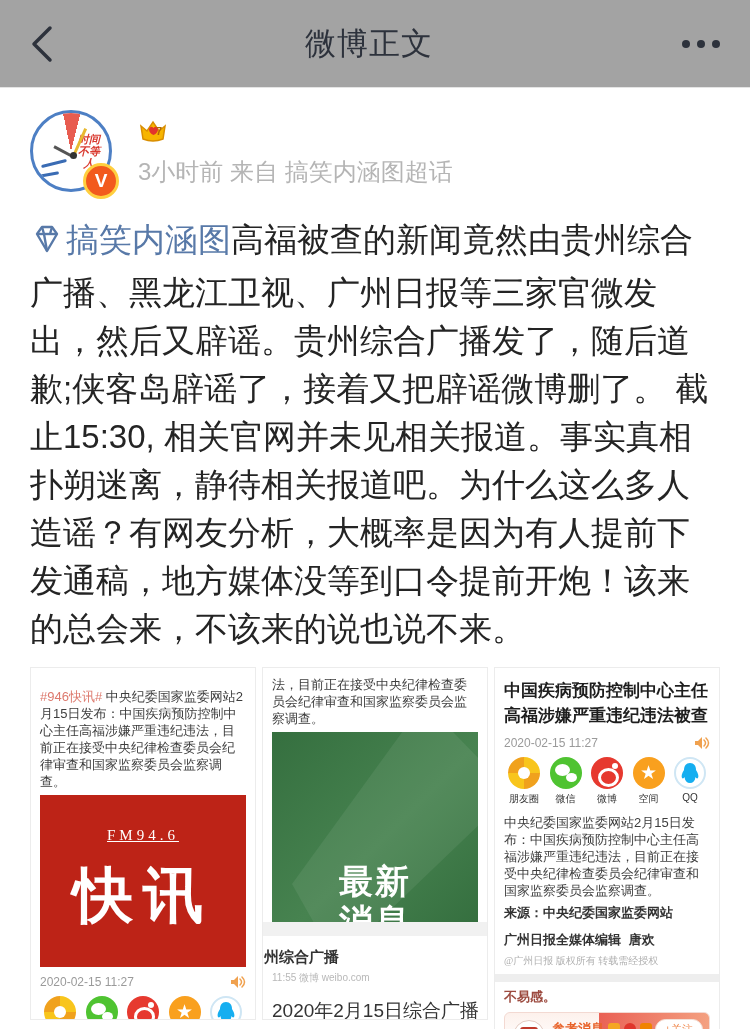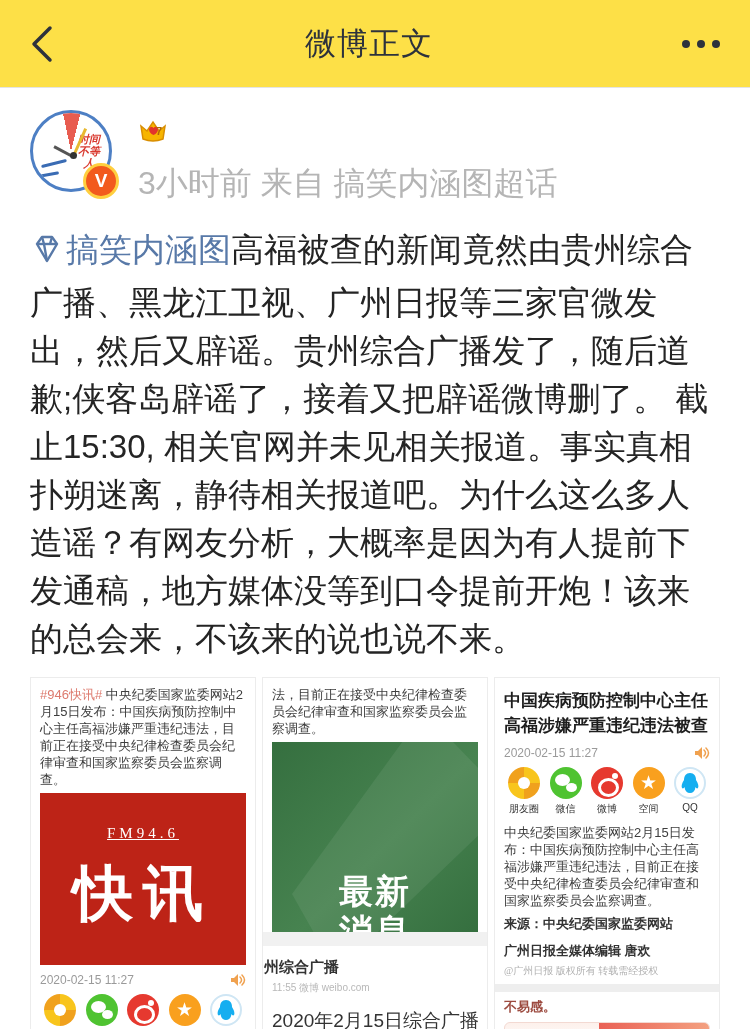--- a/index.html
+++ b/index.html
@@ -1,20 +1,20 @@
 <!DOCTYPE html>
 <html><head>
 <meta charset="utf-8">
 <style>
   * { margin:0; padding:0; box-sizing:border-box; }
   html,body { width:750px; height:1029px; overflow:hidden; background:#fff;
     font-family:"Liberation Sans","DejaVu Sans",sans-serif; color:#242424; }
 
   
-  .topbar { height:88px; background:#fde047; border-bottom:1px solid #e4e4e4;
+  .topbar { height:88px; background:#a3a3a3; border-bottom:1px solid #e4e4e4;
     display:flex; align-items:center; justify-content:space-between; padding:12px 30px; }
   .back-btn { width:40px; height:40px; display:flex; align-items:center; cursor:pointer; }
   .topbar-title { font-size:31px; font-weight:500; color:#2d323c; letter-spacing:1px; }
   .more-btn { width:52px; height:40px; display:flex; align-items:center; justify-content:flex-end; gap:7px; cursor:pointer; }
   .more-btn i { width:8px; height:8px; border-radius:50%; background:#2d323c; }
 
   
   .user-row { display:flex; margin:22px 30px 0; }
   .avatar-wrap { position:relative; width:86px; height:86px; flex:none; cursor:pointer; }
   .avatar { width:82px; height:82px; border-radius:50%; border:3px solid #4d7fc4; background:#fff;
@@ -33,39 +33,39 @@
   .av-blue2 { width:20px; left:6px; bottom:13px; transform:rotate(-10deg); }
   .v-badge { position:absolute; right:-3px; bottom:-3px; width:36px; height:36px; border-radius:50%;
     background:#f25a1d; border:3px solid #ffcf3f; color:#fff; font-weight:700; font-size:19px;
     display:flex; align-items:center; justify-content:center; }
   .name-col { margin-left:22px; padding-top:8px; }
   .name-row { display:flex; align-items:center; gap:12px; }
   .user-name { font-size:29px; color:#333; cursor:pointer; }
   .crown { position:relative; width:30px; height:26px; }
   .crown svg { display:block; }
   .crown .lvl { position:absolute; right:6px; top:7px; font-size:11px; font-weight:700; color:#b06a00; }
-  .user-meta { margin-top:18px; font-size:32px; color:#b5b5b5; }
+  .user-meta { margin-top:12px; font-size:24px; color:#b5b5b5; }
 
   
   .post-text { margin:20px 30px 0; font-size:33px; line-height:48px; color:#242424; }
   .gem-icon { display:inline-block; vertical-align:-5px; margin-right:2px; }
   .topic-link { color:#5879a8; text-decoration:none; cursor:pointer; }
 
   
   .grid { display:flex; gap:6px; margin:14px 30px 0; align-items:flex-start; }
   .thumb { width:226px; flex:none; background:#fff; border:1px solid #ececec; overflow:hidden;
     position:relative; cursor:pointer; }
   .t-left,.t-mid { height:353px; }
   .t-right { height:420px; }
 
   .small { font-size:13px; line-height:17px; color:#3d3d3d; }
   .hash-pink { color:#dd7a6e; }
 
   
-  .t-left { padding:8px 9px; }
+  .t-left { padding:20px 9px; }
   .red-box { margin-top:5px; height:172px; background:#bd2317; color:#fff; text-align:center; }
   .red-box .fm { font-family:"Liberation Serif","DejaVu Serif",serif; font-size:15px;
     letter-spacing:4px; padding-top:32px;text-decoration:underline; }
   .red-box .kx { font-family:"Liberation Serif","DejaVu Serif",serif; font-weight:700;
     font-size:60px; margin-top:12px; letter-spacing:10px; }
   .ts-row { margin-top:8px; display:flex; justify-content:space-between; align-items:center;
     font-size:12px; color:#9a9a9a;gap:9px; }
   .share-row { margin-top:7px; display:flex; justify-content:space-between; }
   .sic { width:40px; text-align:center; }
   .sic .lbl { font-size:10px; color:#333; margin-top:3px; }
@@ -99,21 +99,21 @@
   .mid-body { padding:12px 0 0; }
   .mid-account { font-size:15px; font-weight:700; color:#333; white-space:nowrap; }
   .mid-account .cut { display:inline-block; margin-left:-8px; }
   .mid-meta { margin-top:4px; font-size:10px; color:#b8b8b8; }
   .mid-headline { margin-top:13px; font-size:19px; color:#333; white-space:nowrap; overflow:hidden; }
 
   
   .t-right { padding:10px 9px 0; }
   .r-headline { font-family:"Liberation Serif","DejaVu Serif",serif; font-weight:700;
     font-size:17px; line-height:25px; color:#1e1e1e; }
-  .r-src { font-family:Liberation Sans, sans-serif; font-weight:700;
+  .r-src { font-family:Liberation Mono, monospace; font-weight:700;
     font-size:13px; line-height:19px; color:#333; margin-top:5px; }
   .r-copy { margin-top:4px; font-size:10px; color:#b0b0b0; text-align:left;
     font-family:"Liberation Serif","DejaVu Serif",serif; }
   .r-divider { height:8px; background:#eee; margin:6px -9px 0; }
   .r-snippet { margin-top:6px; font-size:13px; font-weight:700; color:#9c4a3f; }
   .card { margin-top:6px; border:1px solid #f3d9d2; border-radius:6px;
     background:linear-gradient(180deg,#fdf1ec,#fff 70%); padding:7px 8px; position:relative; overflow:hidden; }
   .card-banner { position:absolute; top:0; right:0; width:110px; height:30px;
     background:linear-gradient(90deg,#e6473a,#f2926d); border-bottom-left-radius:14px; opacity:.85; }
   .follow-pill { position:absolute; top:6px; right:6px; background:#fff; border:1px solid #f2e0d7;

